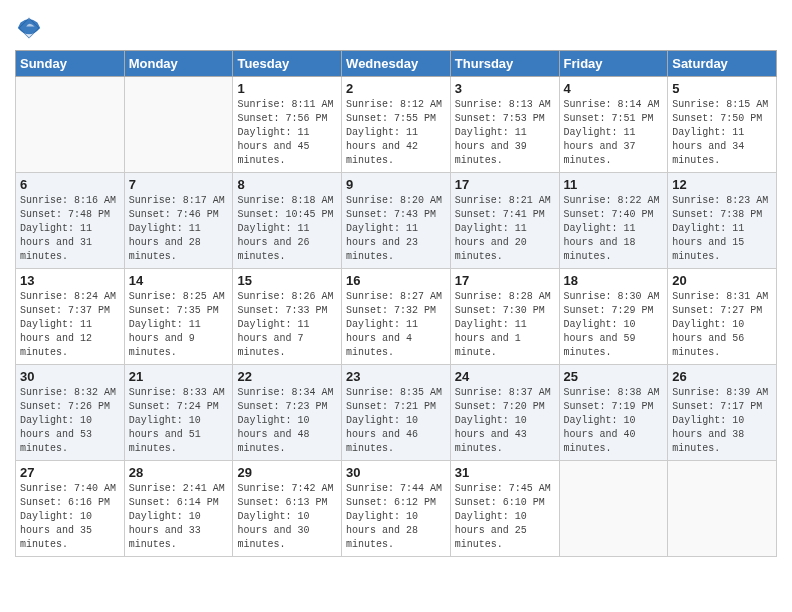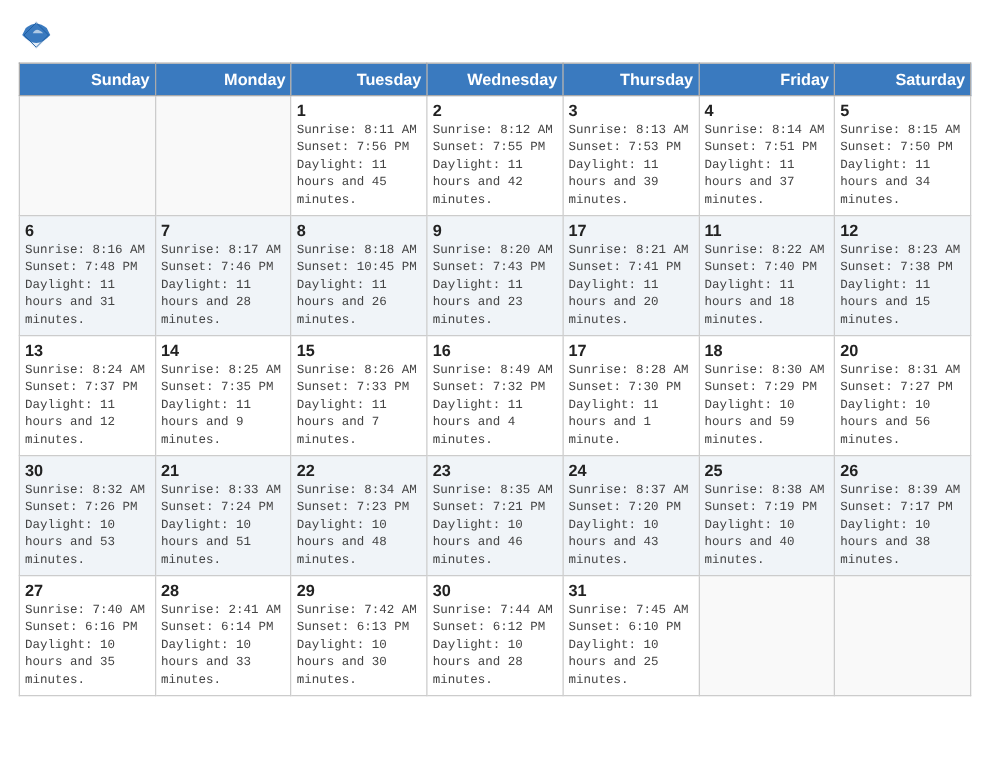--- a/index.html
+++ b/index.html
@@ -65,21 +65,21 @@
       width: 100%;
       border-collapse: collapse;
       table-layout: fixed;
     }
     .calendar th {
       background: #3a7abf;
       color: #fff;
       font-size: 13px;
       font-weight: bold;
       padding: 5px 4px;
-      text-align: right;
+      text-align: left;
       border: 1px solid #aaa;
     }
     .calendar td {
       border: 1px solid #ccc;
       vertical-align: top;
       padding: 4px 4px 4px 4px;
       font-size: 10.5px;
       color: #333;
       background: #fff;
       width: calc(100% / 7);
@@ -235,21 +235,21 @@
 Daylight: 11 hours and 9 minutes.</div>
           </td>
           <td>
             <span class="day-num">15</span>
             <div class="day-info">Sunrise: 8:26 AM
 Sunset: 7:33 PM
 Daylight: 11 hours and 7 minutes.</div>
           </td>
           <td>
             <span class="day-num">16</span>
-            <div class="day-info">Sunrise: 8:49 AM
+            <div class="day-info">Sunrise: 8:27 AM
 Sunset: 7:32 PM
 Daylight: 11 hours and 4 minutes.</div>
           </td>
           <td>
             <span class="day-num">17</span>
             <div class="day-info">Sunrise: 8:28 AM
 Sunset: 7:30 PM
 Daylight: 11 hours and 1 minute.</div>
           </td>
           <td>

